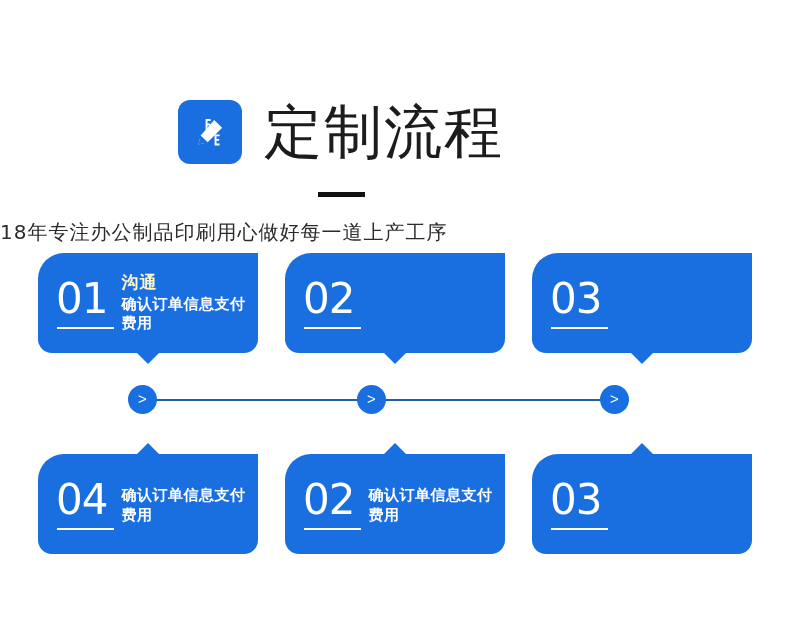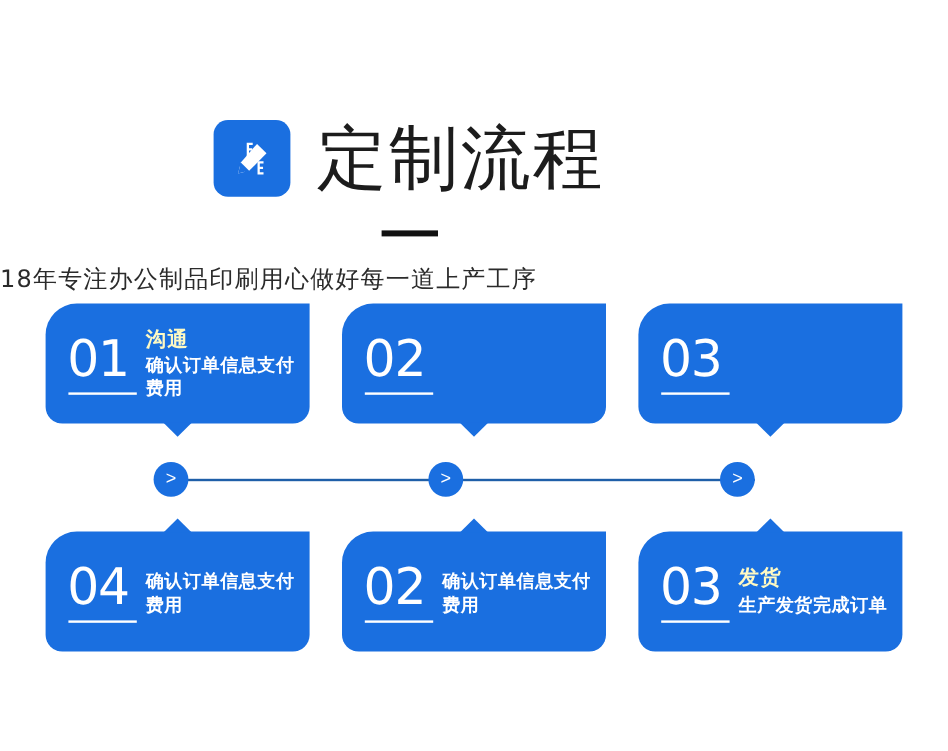--- a/index.html
+++ b/index.html
@@ -78,21 +78,21 @@
   
   .row {
     position: absolute;
     left: 38px;
     width: 714px;
     height: 100px;
     display: flex;
     gap: 27px;
   }
   .row-1 { top: 253px; }
-  .row-2 { top: 443px; }
+  .row-2 { top: 454px; }
 
   .card {
     position: relative;
     width: 220px;
     height: 100px;
     background: #1a6fe0;
     display: flex;
     align-items: center;
     flex: none;
   }
@@ -296,21 +296,17 @@
       <div class="pointer"></div>
       <div class="card-num">02</div>
       <div class="card-text">
         <div class="card-desc">确认订单信息支付费用</div>
       </div>
     </div>
 
     <div class="card">
       <div class="pointer"></div>
       <div class="card-num">03</div>
-      <div class="card-text">
-        <div class="card-title">发货</div>
-        <div class="card-desc">生产发货完成订单</div>
-      </div>
     </div>
 
   </div>
 
 </div>
 
 </body></html>

